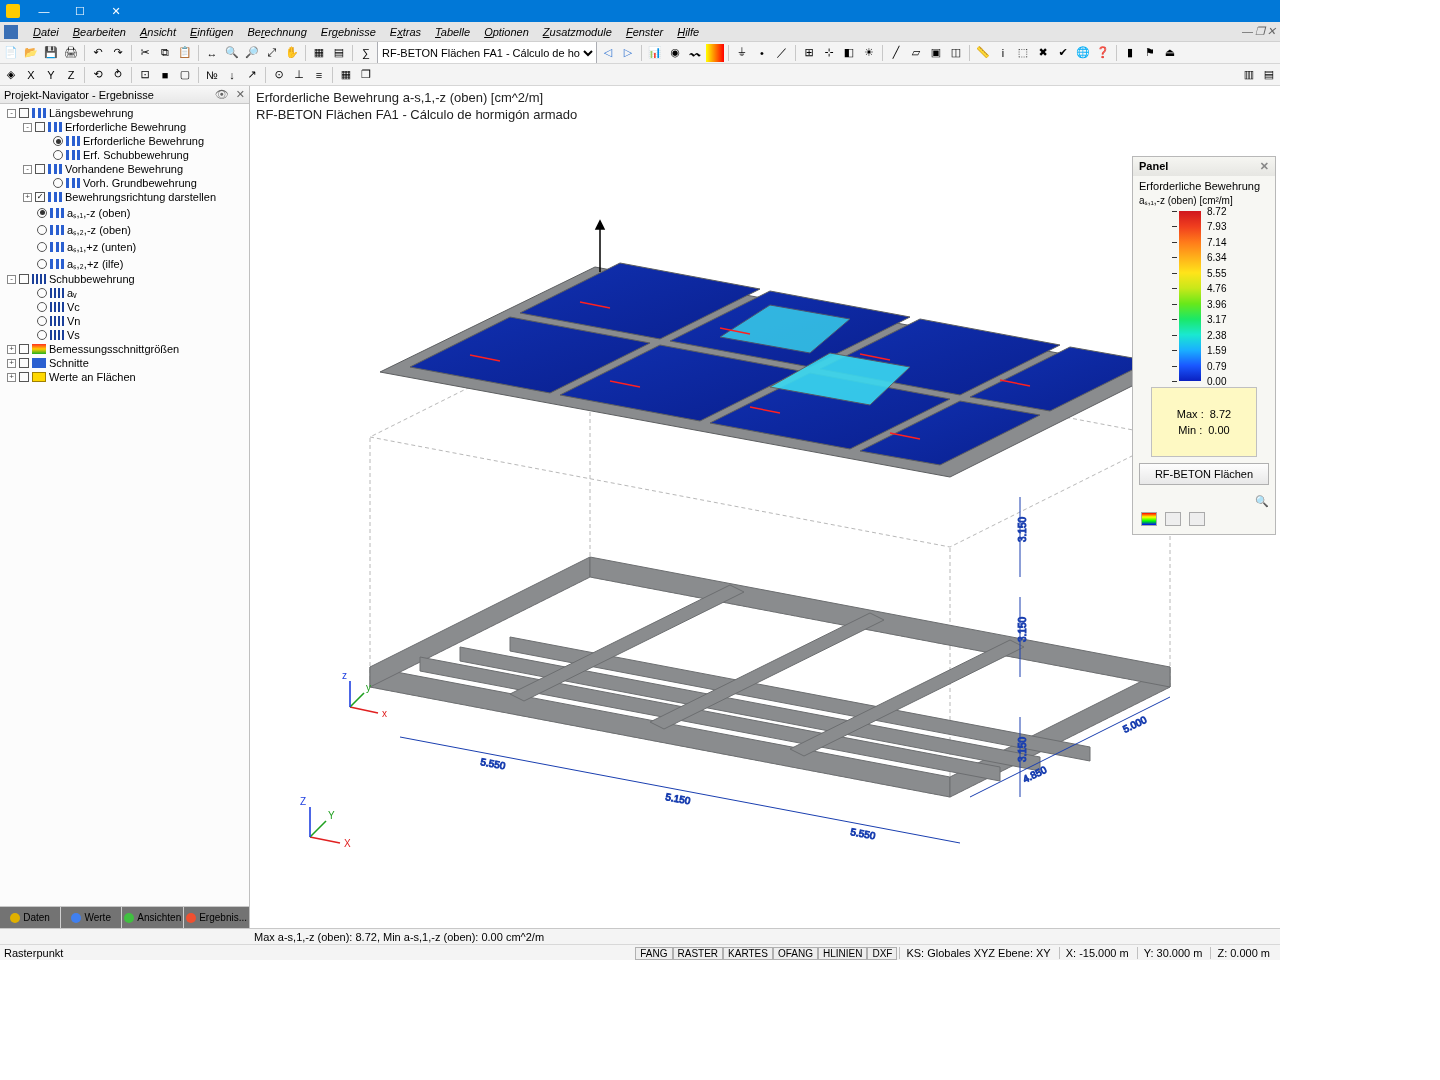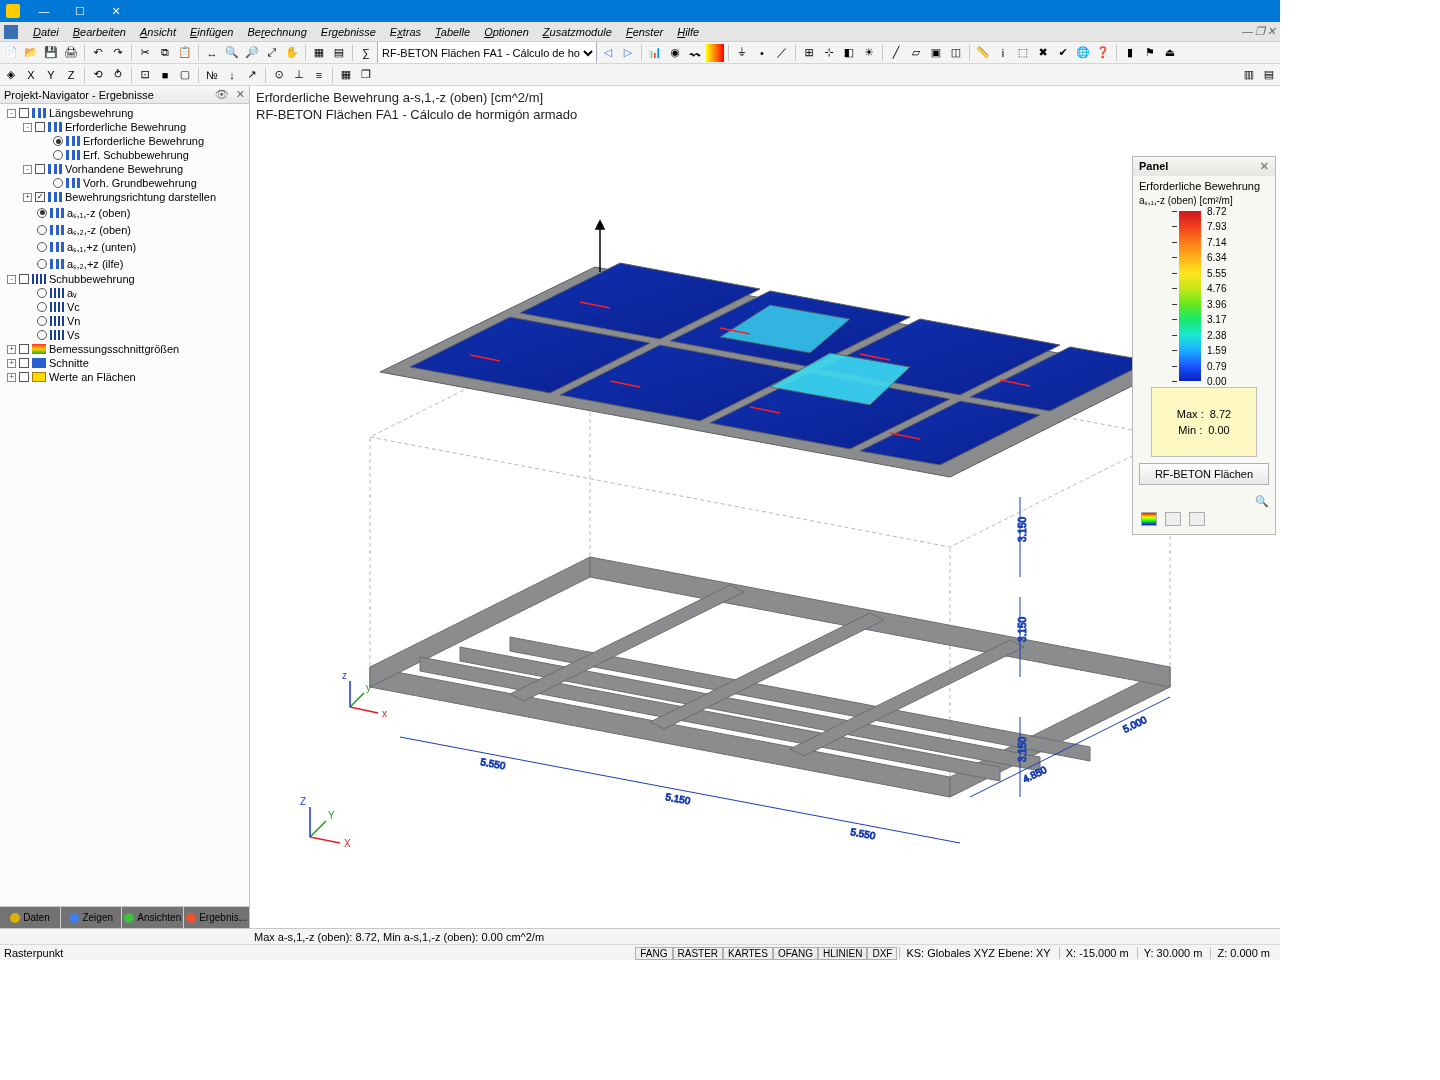--- a/index.html
+++ b/index.html
@@ -338,21 +338,21 @@
           <span>Werte an Flächen</span>
         </div>
       </div>
     <div class="nav-tabs">
       <div class="nav-tab">
           <span class="dot" style="background:#e0b000"></span>
           <span>Daten</span>
         </div>
       <div class="nav-tab">
           <span class="dot" style="background:#4080f0"></span>
-          <span>Zeigen</span>
+          <span>Werte</span>
         </div>
       <div class="nav-tab">
           <span class="dot" style="background:#40c040"></span>
           <span>Ansichten</span>
         </div>
       <div class="nav-tab">
           <span class="dot" style="background:#f05030"></span>
           <span>Ergebnis...</span>
         </div>
     </div>

